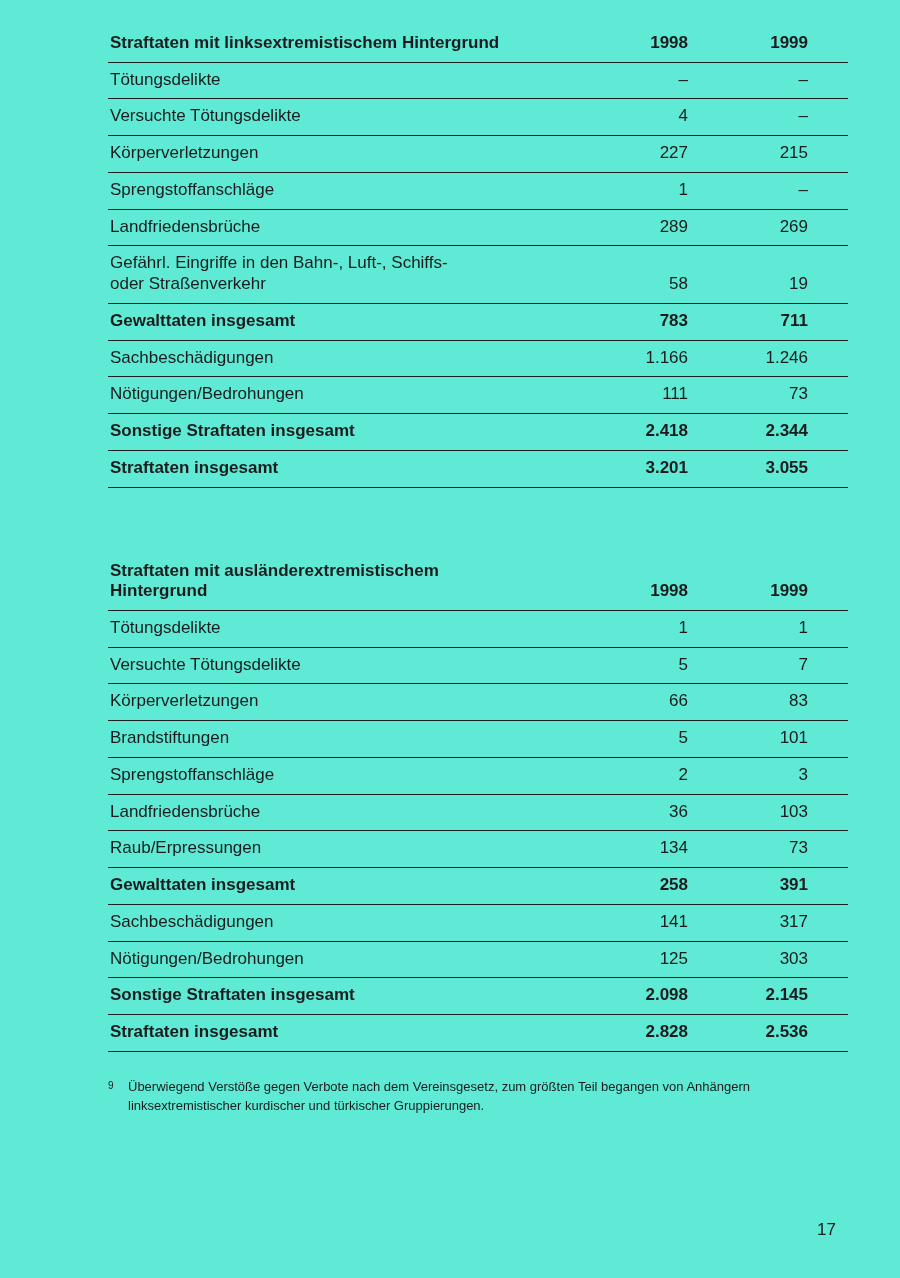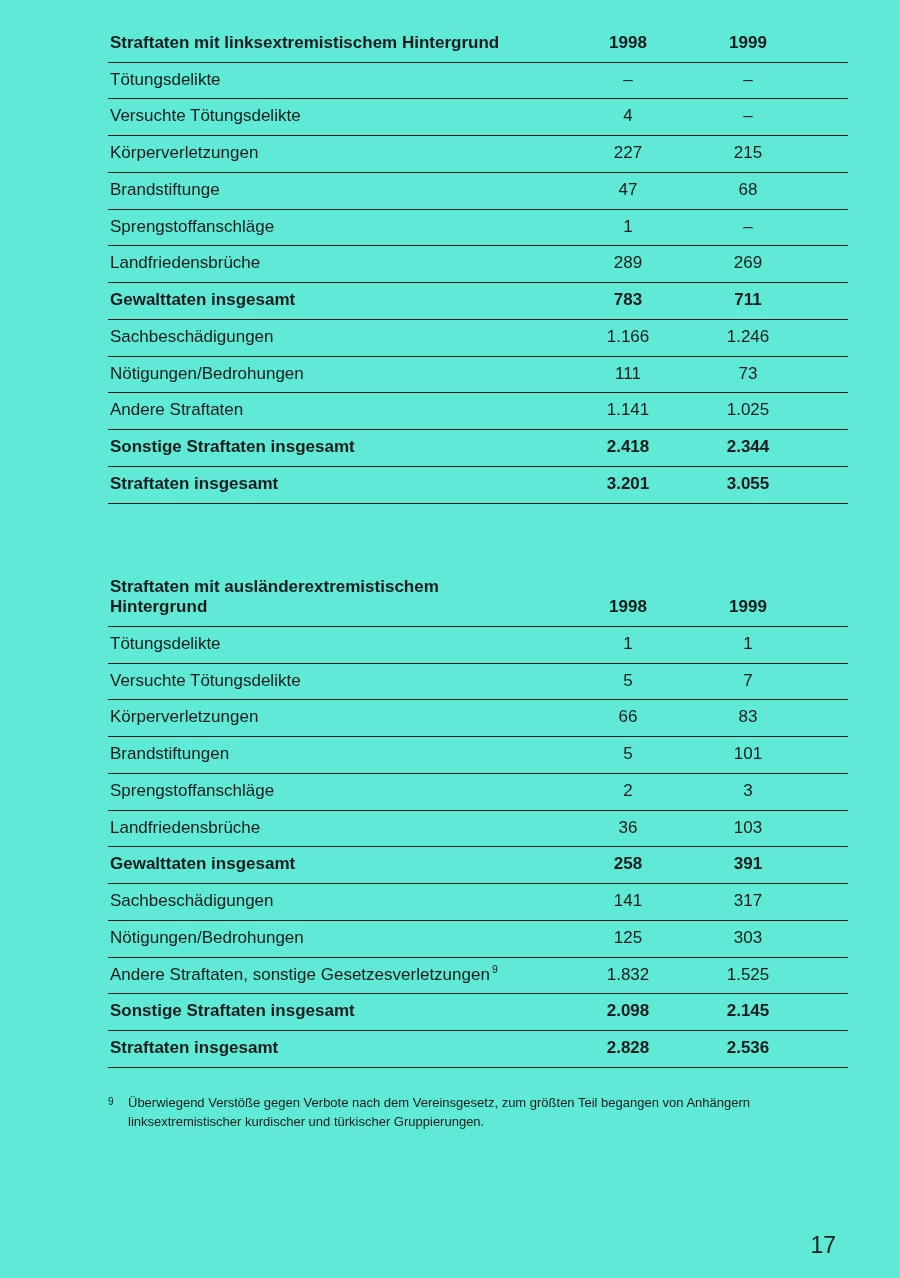--- a/index.html
+++ b/index.html
@@ -32,21 +32,21 @@
     font-size: 17px;
     line-height: 1.22;
     border-bottom: 1.5px solid #1f1f1f;
   }
   th.label, td.label {
     text-align: left;
     padding: 7px 8px 8px 2px;
     white-space: pre-line;
   }
   th.num, td.num {
-    text-align: center;
+    text-align: right;
     width: 120px;
     padding: 7px 0 8px 0;
     font-variant-numeric: tabular-nums;
     margin-top: 32px;
   }
   th.num.last, td.num.last {
     width: 160px;
     padding-right: 40px;
   }
   thead th { font-weight: bold; }
@@ -71,22 +71,22 @@
     flex: 0 0 20px;
     padding-top: 1px;
   }
   .footnote .fn-text {
     display: block;
     max-width: 625px;
   }
   .page-number {
     position: absolute;
     right: 64px;
-    bottom: 19px;
-    font-size: 23px;
+    bottom: 38px;
+    font-size: 17px;
     color: #1c1c1e;
   }
 </style>
 </head>
 <body>
 
 <div class="page">
   <div class="content">
 
     <table class="stats-table">
@@ -107,53 +107,49 @@
             <td class="label">Versuchte Tötungsdelikte</td>
             <td class="num">4</td>
             <td class="num last">–</td>
           </tr>
           <tr>
             <td class="label">Körperverletzungen</td>
             <td class="num">227</td>
             <td class="num last">215</td>
           </tr>
           <tr>
-            <td class="label">Brandstiftunge</td>
-            <td class="num">47</td>
-            <td class="num last">68</td>
-          </tr>
-          <tr>
             <td class="label">Sprengstoffanschläge</td>
             <td class="num">1</td>
             <td class="num last">–</td>
           </tr>
           <tr>
             <td class="label">Landfriedensbrüche</td>
             <td class="num">289</td>
             <td class="num last">269</td>
           </tr>
+          <tr>
+            <td class="label">Gefährl. Eingriffe in den Bahn-, Luft-, Schiffs-
+oder Straßenverkehr</td>
+            <td class="num">58</td>
+            <td class="num last">19</td>
+          </tr>
           <tr class="bold">
             <td class="label">Gewalttaten insgesamt</td>
             <td class="num">783</td>
             <td class="num last">711</td>
           </tr>
           <tr>
             <td class="label">Sachbeschädigungen</td>
             <td class="num">1.166</td>
             <td class="num last">1.246</td>
           </tr>
           <tr>
             <td class="label">Nötigungen/Bedrohungen</td>
             <td class="num">111</td>
             <td class="num last">73</td>
-          </tr>
-          <tr>
-            <td class="label">Andere Straftaten</td>
-            <td class="num">1.141</td>
-            <td class="num last">1.025</td>
           </tr>
           <tr class="bold">
             <td class="label">Sonstige Straftaten insgesamt</td>
             <td class="num">2.418</td>
             <td class="num last">2.344</td>
           </tr>
           <tr class="bold">
             <td class="label">Straftaten insgesamt</td>
             <td class="num">3.201</td>
             <td class="num last">3.055</td>
@@ -196,39 +192,39 @@
           <tr>
             <td class="label">Sprengstoffanschläge</td>
             <td class="num">2</td>
             <td class="num last">3</td>
           </tr>
           <tr>
             <td class="label">Landfriedensbrüche</td>
             <td class="num">36</td>
             <td class="num last">103</td>
           </tr>
+          <tr>
+            <td class="label">Raub/Erpressungen</td>
+            <td class="num">134</td>
+            <td class="num last">73</td>
+          </tr>
           <tr class="bold">
             <td class="label">Gewalttaten insgesamt</td>
             <td class="num">258</td>
             <td class="num last">391</td>
           </tr>
           <tr>
             <td class="label">Sachbeschädigungen</td>
             <td class="num">141</td>
             <td class="num last">317</td>
           </tr>
           <tr>
             <td class="label">Nötigungen/Bedrohungen</td>
             <td class="num">125</td>
             <td class="num last">303</td>
-          </tr>
-          <tr>
-            <td class="label">Andere Straftaten, sonstige Gesetzesverletzungen<sup class="row-sup">9</sup></td>
-            <td class="num">1.832</td>
-            <td class="num last">1.525</td>
           </tr>
           <tr class="bold">
             <td class="label">Sonstige Straftaten insgesamt</td>
             <td class="num">2.098</td>
             <td class="num last">2.145</td>
           </tr>
           <tr class="bold">
             <td class="label">Straftaten insgesamt</td>
             <td class="num">2.828</td>
             <td class="num last">2.536</td>

